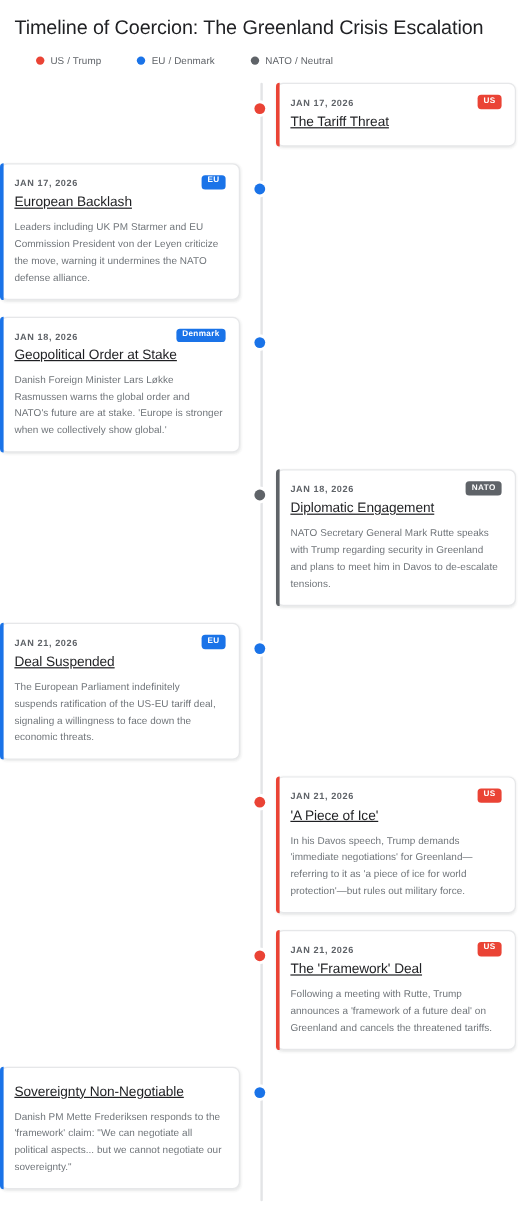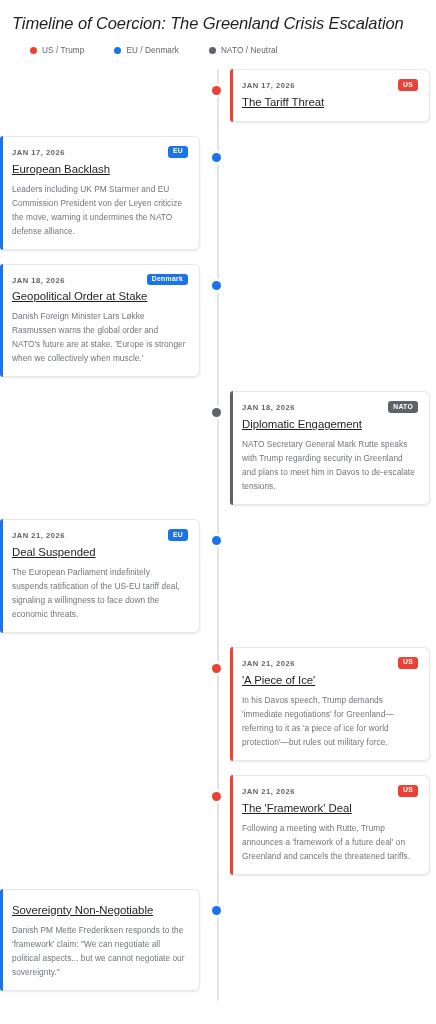--- a/index.html
+++ b/index.html
@@ -29,21 +29,20 @@
     padding: 12px 10px 0 10px;
   }
   .page-title {
     font-size: 16.5px;
     font-weight: 400;
     line-height: 22px;
     letter-spacing: -0.1px;
     color: #1f2023;
     margin: 0;
     padding: 0 0 0 2px;
-    font-style: italic;
   }
 
   .legend {
     display: flex;
     align-items: center;
     gap: 14px;
     padding: 12px 0 0 4px;
   }
   .legend-item {
     display: flex;
@@ -232,21 +231,21 @@
         </div>
         <div class="row" style="margin-top: 14px;">
           <div class="dot" style="background: rgb(26, 115, 232);"></div>
           <div class="slot left">
             <div class="card accent-dk">
               <div class="card-top">
                 <div class="card-date">JAN 18, 2026</div>
                 <span class="badge badge-dk">Denmark</span>
               </div>
               <div class="card-title">Geopolitical Order at Stake</div>
-              <div class="card-body">Danish Foreign Minister Lars Løkke Rasmussen warns the global order and NATO's future are at stake. 'Europe is stronger when we collectively when muscle.'</div>
+              <div class="card-body">Danish Foreign Minister Lars Løkke Rasmussen warns the global order and NATO's future are at stake. 'Europe is stronger when we collectively show global.'</div>
             </div>
           </div>
           <div class="slot right"></div>
         </div>
         <div class="row" style="margin-top: 14px;">
           <div class="dot" style="background: rgb(95, 99, 104);"></div>
           <div class="slot left"></div>
           <div class="slot right">
             <div class="card accent-nato">
               <div class="card-top">

